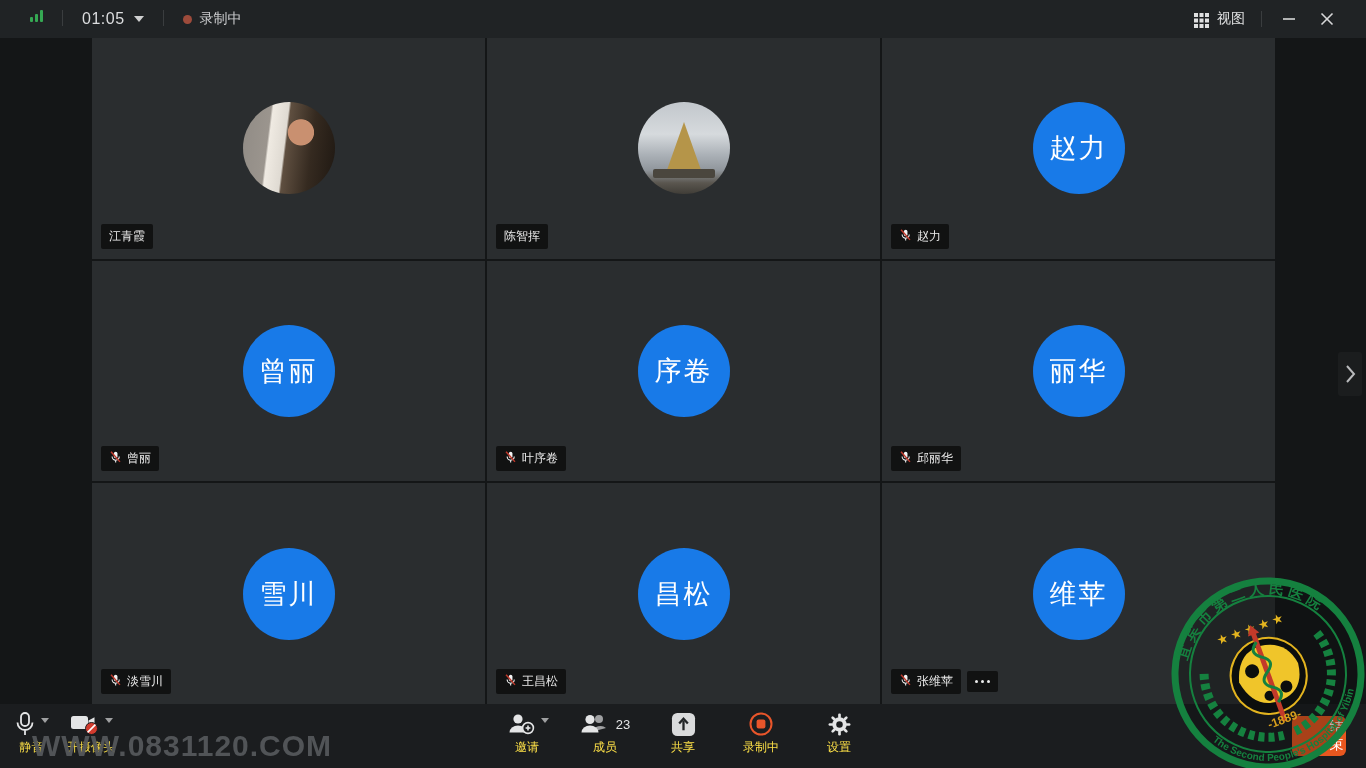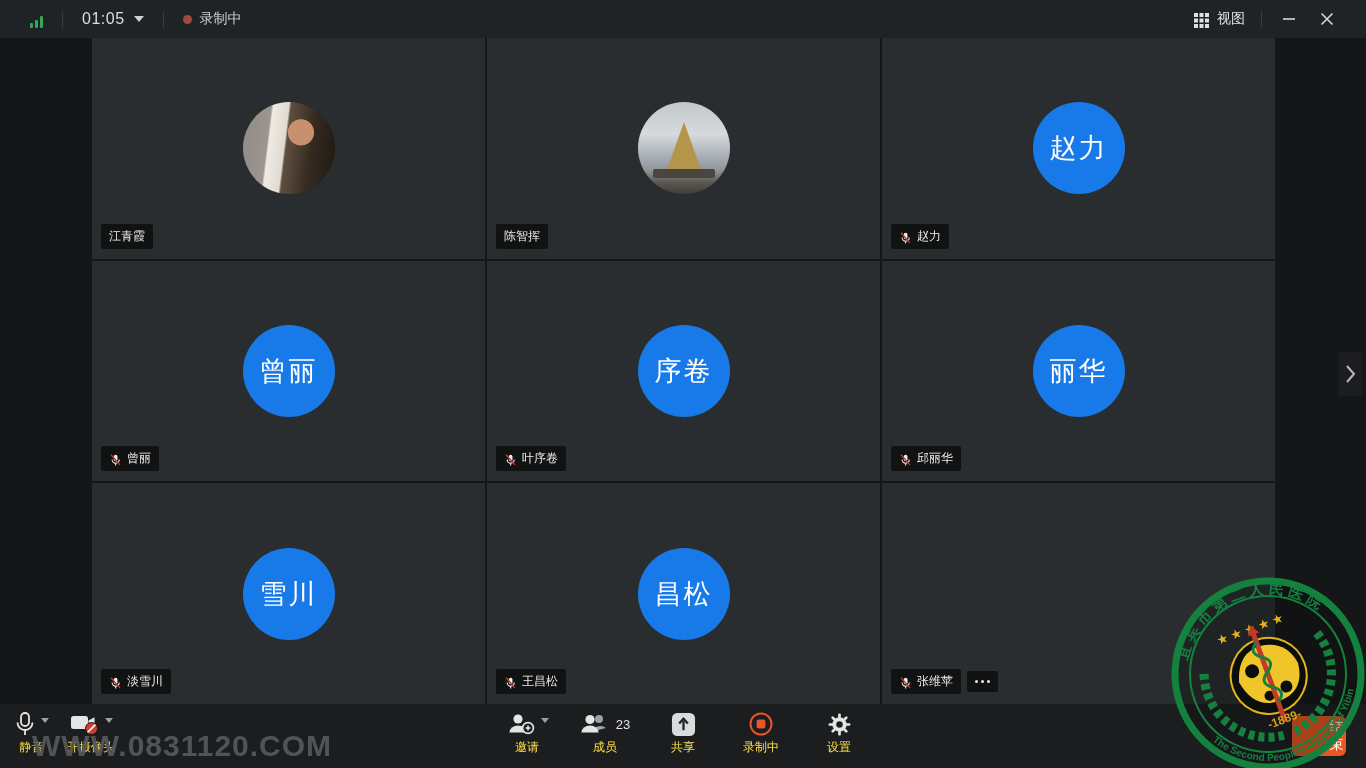--- a/index.html
+++ b/index.html
@@ -5,21 +5,21 @@
   * { margin:0; padding:0; box-sizing:border-box; }
   html,body { width:1366px; height:768px; overflow:hidden; }
   body {
     background:#141617;
     font-family:"Liberation Sans","DejaVu Sans",sans-serif;
     position:relative; color:#e4e5e6;
   }
 
   
   .topbar{position:absolute;top:0;left:0;right:0;height:38px;background:#202325;display:flex;align-items:center;z-index:5;}
-  .tb-left{display:flex;align-items:flex-end;gap:19px;padding-left:30px;}
+  .tb-left{display:flex;align-items:flex-start;gap:19px;padding-left:30px;}
   .signal{display:flex;align-items:flex-end;gap:2px;height:12px;cursor:pointer;}
   .signal i{display:block;width:3px;background:#35a853;border-radius:1px;}
   .signal i:nth-child(1){height:5px;} .signal i:nth-child(2){height:8px;} .signal i:nth-child(3){height:12px;}
   .vdiv{width:1px;height:16px;background:#3a3d3f;}
   .time-wrap{display:flex;align-items:center;gap:9px;cursor:pointer;}
   .time{font-size:16px;color:#dcdddf;letter-spacing:.5px;}
   .caret{width:0;height:0;border-left:5px solid transparent;border-right:5px solid transparent;border-top:6px solid #cfd0d1;}
   .rec-wrap{display:flex;align-items:center;gap:8px;}
   .rec-dot{width:9px;height:9px;border-radius:50%;background:#9d4b3b;}
   .rec-text{font-size:14px;color:#cdced0;}
@@ -44,21 +44,21 @@
   }
   .avatar.photo-pagoda{
     background:linear-gradient(to bottom,#c2c7cc 0%,#d6dadd 35%,#aab0b6 58%,#90969c 74%,#5a564f 88%,#403d37 100%);
   }
   .avatar.photo-pagoda::before{content:"";position:absolute;left:50%;bottom:24px;transform:translateX(-50%);
     width:0;height:0;border-left:17px solid transparent;border-right:17px solid transparent;border-bottom:48px solid #b59549;}
   .avatar.photo-pagoda::after{content:"";position:absolute;left:50%;bottom:16px;transform:translateX(-50%);
     width:62px;height:9px;background:#4a463e;border-radius:2px;}
   .label-row{position:absolute;left:9px;bottom:10px;display:flex;gap:6px;align-items:center;}
   .nlabel{background:rgba(10,10,10,.78);border-radius:2px;padding:4px 8px;
-    display:flex;align-items:flex-end;gap:5px;font-size:12px;color:#ececec;white-space:nowrap;}
+    display:flex;align-items:flex-start;gap:5px;font-size:12px;color:#ececec;white-space:nowrap;}
   .more-btn{background:rgba(10,10,10,.78);border-radius:2px;padding:4px 8px;display:flex;gap:3px;align-items:center;height:21px;cursor:pointer;}
   .more-btn b{width:3px;height:3px;border-radius:50%;background:#ececec;display:block;}
 
   
   .next-page{position:absolute;right:4px;top:352px;width:24px;height:44px;z-index:4;
     display:flex;align-items:center;justify-content:center;background:rgba(255,255,255,.03);border-radius:3px;cursor:pointer;}
 
   
   .toolbar{position:absolute;left:0;right:0;bottom:0;height:64px;background:#1b1d1f;z-index:3;}
   .tool{display:flex;flex-direction:column;align-items:center;justify-content:flex-start;
@@ -228,20 +228,21 @@
             <rect x="6" y="1.5" width="4.4" height="8" rx="2.2" fill="#f2f3f4"></rect>
             <path d="M3.8 7.5a4.4 4.4 0 0 0 8.8 0" fill="none" stroke="#f2f3f4" stroke-width="1.3"></path>
             <line x1="8.2" y1="12" x2="8.2" y2="14.8" stroke="#f2f3f4" stroke-width="1.3"></line>
             <line x1="2.5" y1="1.5" x2="13.5" y2="14" stroke="#c0392b" stroke-width="1.8"></line>
           </svg>
           <span>王昌松</span>
         </div>
       </div>
     </div>
     <div class="tile">
+      <div class="avatar blue" style="background: rgb(24, 122, 232);">维苹</div>
       <div class="label-row">
         <div class="nlabel">
           <svg width="13" height="14" viewBox="0 0 16 16">
             <rect x="6" y="1.5" width="4.4" height="8" rx="2.2" fill="#f2f3f4"></rect>
             <path d="M3.8 7.5a4.4 4.4 0 0 0 8.8 0" fill="none" stroke="#f2f3f4" stroke-width="1.3"></path>
             <line x1="8.2" y1="12" x2="8.2" y2="14.8" stroke="#f2f3f4" stroke-width="1.3"></line>
             <line x1="2.5" y1="1.5" x2="13.5" y2="14" stroke="#c0392b" stroke-width="1.8"></line>
           </svg>
           <span>张维苹</span>
         </div>

